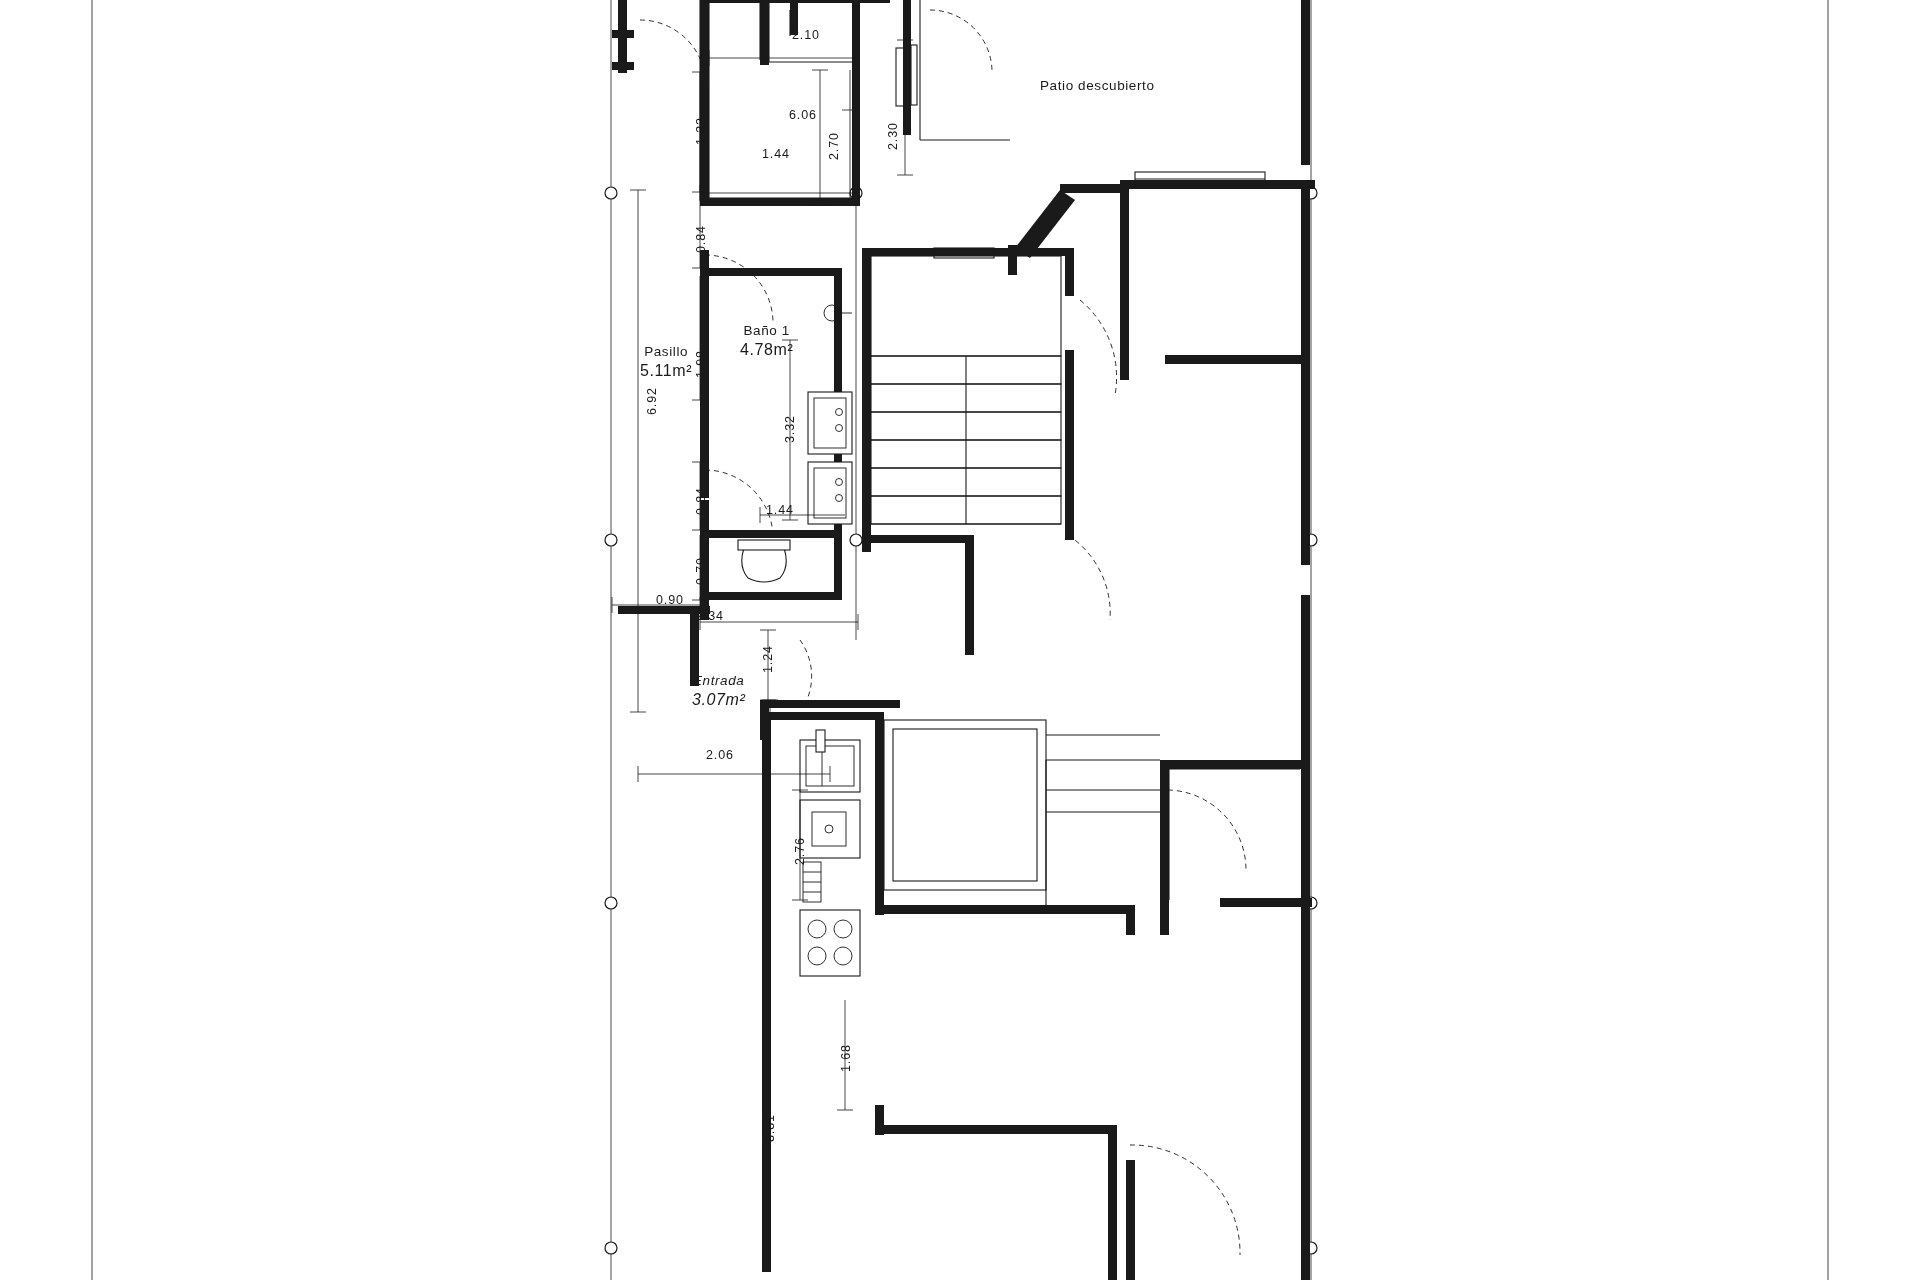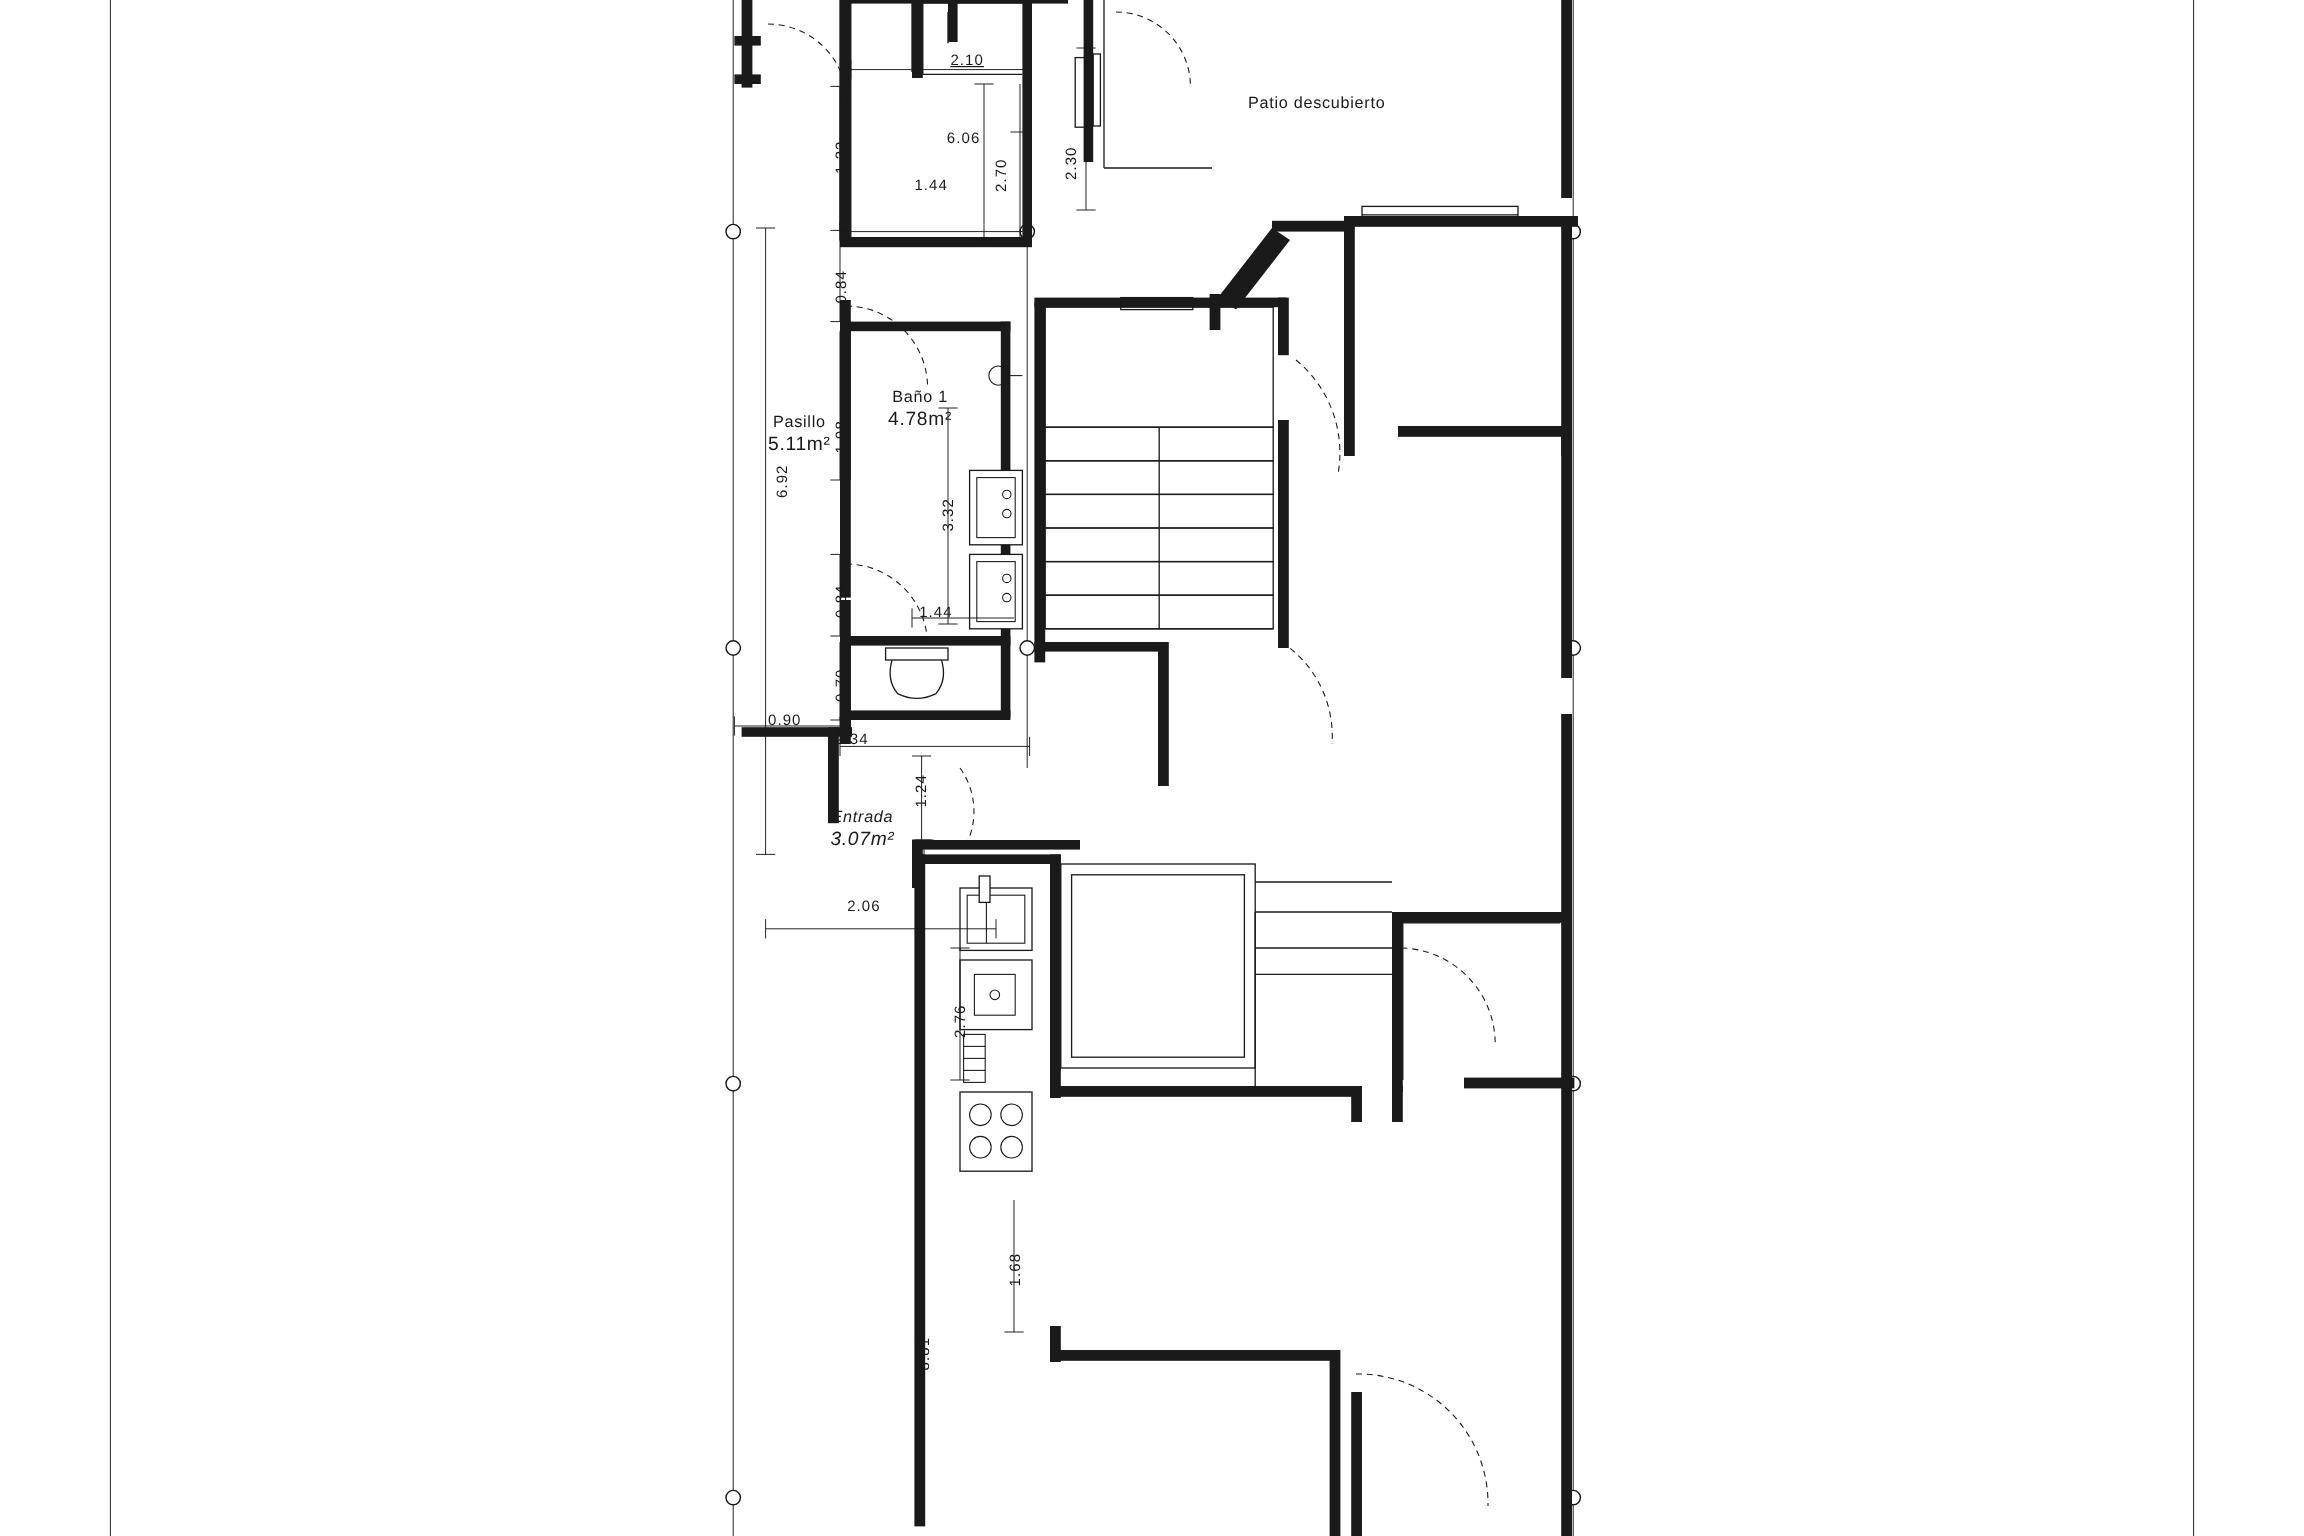--- a/index.html
+++ b/index.html
@@ -353,25 +353,25 @@
   <div class="lbl roomname" style="left:740px; top:290px;">
     <span>Baño 1</span>
     <span class="area">4.78m²</span>
   </div>
 
   <div class="lbl roomname" style="left:692px; top:640px;font-style:italic;">
     <span>Entrada</span>
     <span class="area">3.07m²</span>
   </div>
 
-  <div class="lbl dim" style="left:792px; top:43px;text-decoration:underline;">2.10</div>
+  <div class="lbl dim" style="left:792px; top:28px;">2.10</div>
   <div class="lbl dim" style="left:789px; top:108px;text-align:right;">6.06</div>
   <div class="lbl dim" style="left:762px; top:147px;">1.44</div>
   <div class="lbl dim" style="left:766px; top:503px;">1.44</div>
-  <div class="lbl dim" style="left:640px; top:593px;">0.90</div>
+  <div class="lbl dim" style="left:656px; top:593px;">0.90</div>
   <div class="lbl dim" style="left:696px; top:609px;">2.34</div>
   <div class="lbl dim" style="left:706px; top:748px;">2.06</div>
 
   <div class="lbl dim vert" style="left:694px; top:145px;">1.32</div>
   <div class="lbl dim vert" style="left:827px; top:160px;">2.70</div>
   <div class="lbl dim vert" style="left:886px; top:150px;">2.30</div>
   <div class="lbl dim vert" style="left:694px; top:253px;">0.84</div>
   <div class="lbl dim vert" style="left:645px; top:415px;">6.92</div>
   <div class="lbl dim vert" style="left:694px; top:378px;">1.98</div>
   <div class="lbl dim vert" style="left:783px; top:443px;">3.32</div>

